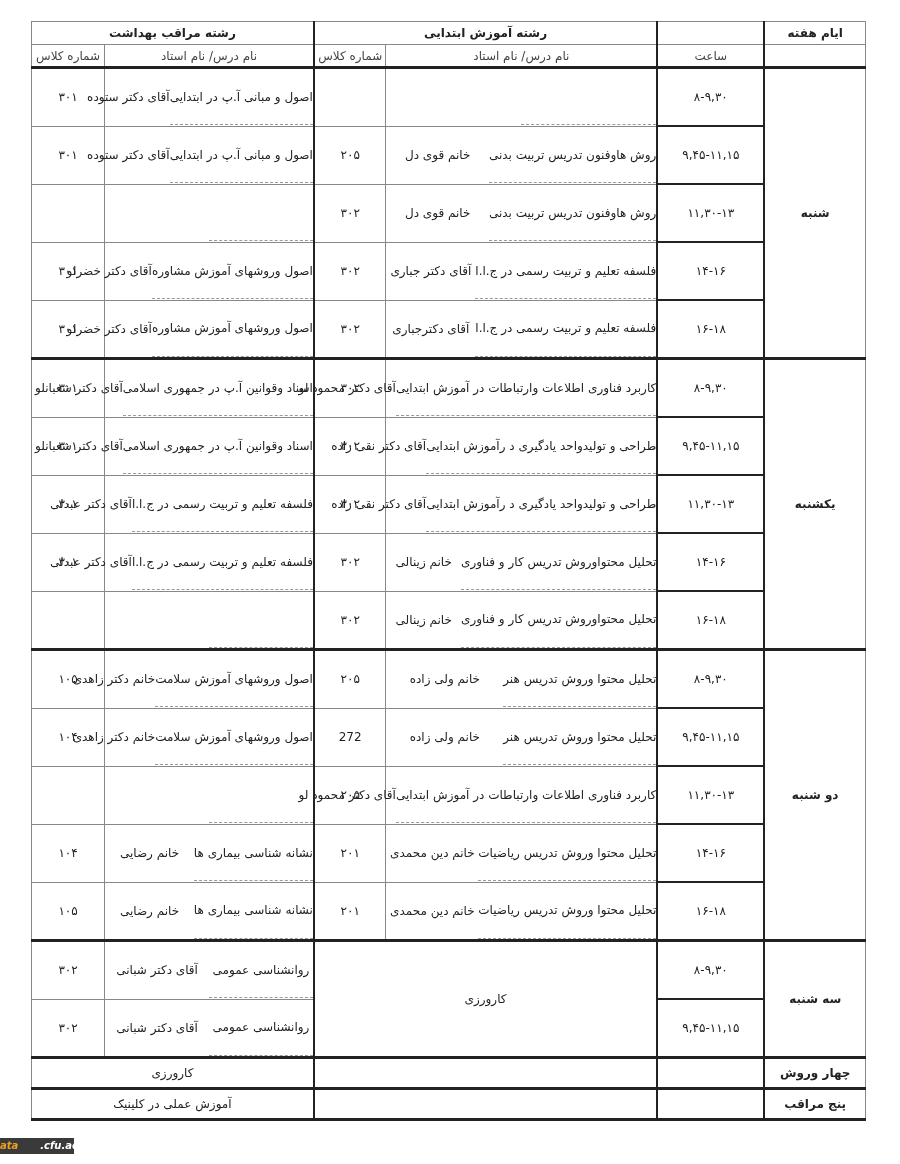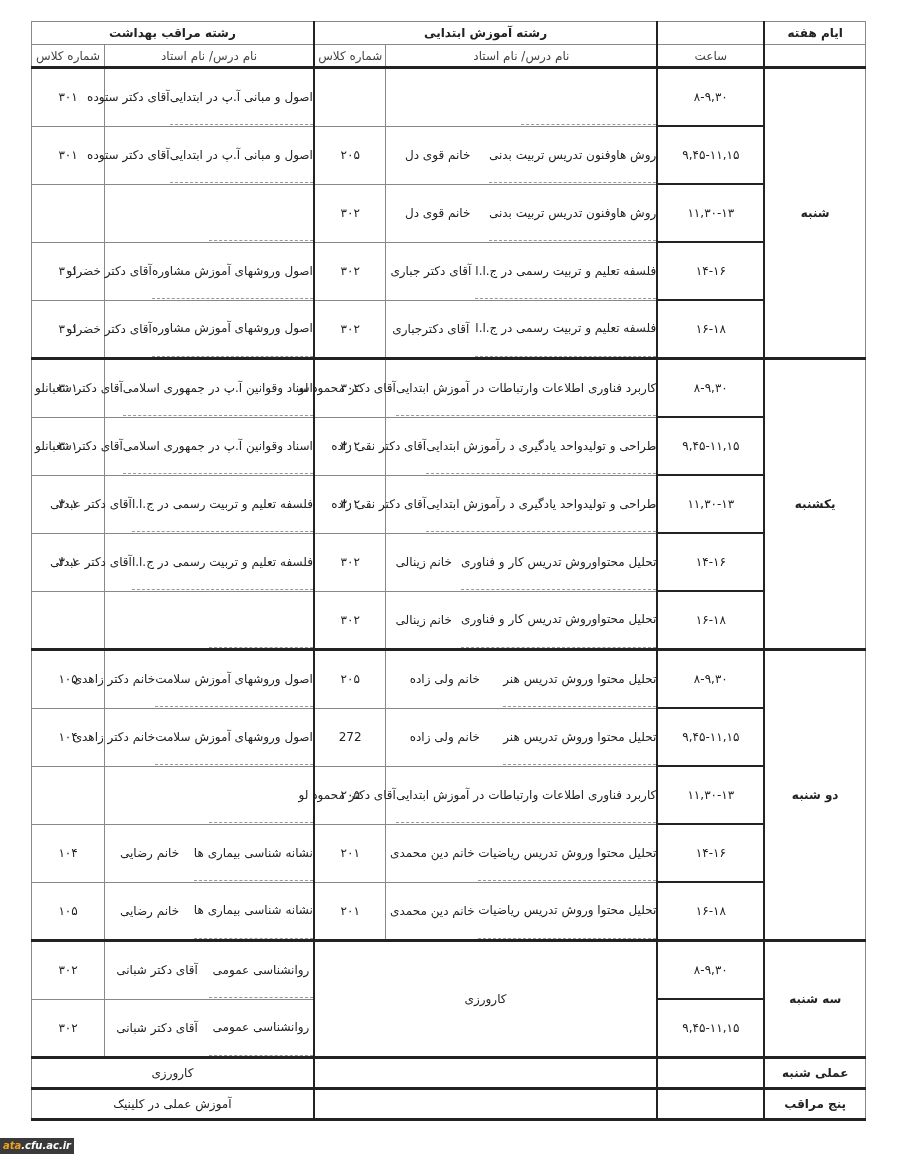--- a/index.html
+++ b/index.html
@@ -20,21 +20,21 @@
   tr.drow td { height:56px; }
   tr.dayend td { border-bottom:3px solid #222 !important; }
   tr.drow td.time { border-top:2px solid #222; border-bottom:2px solid #222; font-size:12px;margin-left:7px; }
   td.day { font-weight:bold; font-size:13px; }
   .course { display:flex; flex-direction:row; height:56px; }
   .course .l1, .course .l2 { flex:1; display:flex; align-items:center; justify-content:center; font-size:12px; white-space:nowrap; }
   .course .l1 { border-bottom:1px dashed #999; }
   .classno { font-size:12px; }
   tr.short td { height:28px; }
   .logo { position:absolute; left:0; top:1138px; width:74px; height:16px; background:#3a3a3a; color:#f0a020; font-style:italic; font-weight:bold; font-size:10px; line-height:16px; text-align:center; font-family:"DejaVu Sans", sans-serif; }
-  .logo .w { color:#fff; }
+  .logo .w { color:#fff;padding-left:22px; }
 </style>
 </head>
 <body>
 
 <div class="sheet">
 <table class="tt">
   <colgroup>
     <col class="c-day">
         <col class="c-time">
         <col class="c-course1">
@@ -331,21 +331,21 @@
           <td class="time thick-r">۹,۴۵-۱۱,۱۵</td>
           <td>
             <div class="course">
               <div class="l1">روانشناسی عمومی</div>
               <div class="l2">آقای دکتر شبانی</div>
             </div>
           </td>
           <td class="classno">۳۰۲</td>
         </tr>
         <tr class="drow short dayend">
-          <td class="day thick-r">عملی شنبه</td>
+          <td class="day thick-r">چهار وروش</td>
           <td class="thick-r"></td>
           <td class="thick-r" colspan="2"></td>
           <td colspan="2">کارورزی</td>
         </tr>
         <tr class="drow short dayend">
           <td class="day thick-r">پنج مراقب</td>
           <td class="thick-r"></td>
           <td class="thick-r" colspan="2"></td>
           <td colspan="2">آموزش عملی در کلینیک</td>
         </tr>

